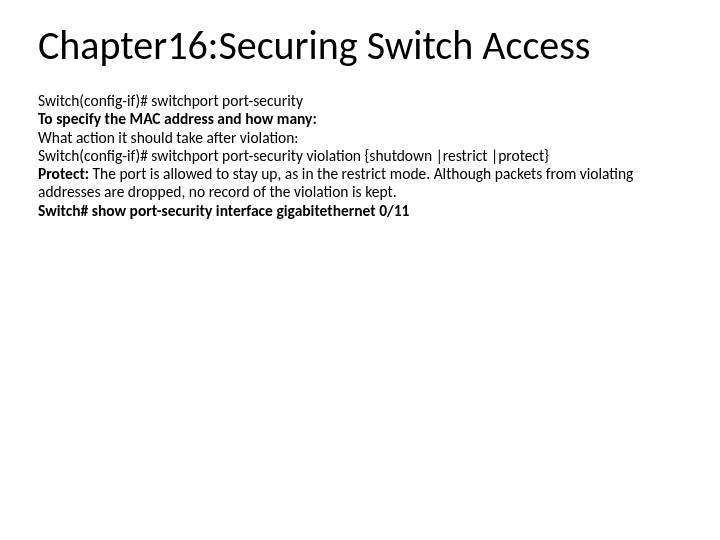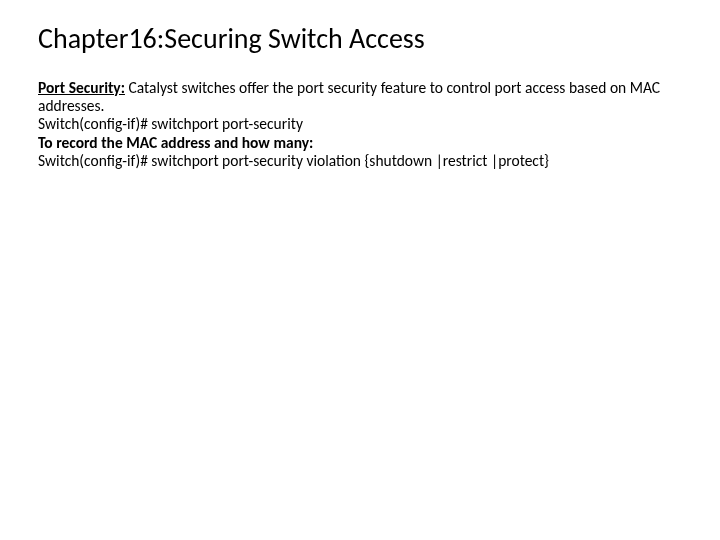--- a/index.html
+++ b/index.html
@@ -11,21 +11,21 @@
     font-family: Calibri, "Segoe UI", Arial, sans-serif;
     color: #000;
   }
   .slide {
     box-sizing: border-box;
     width: 720px;
     height: 540px;
     padding: 18px 38px 20px 38px;
   }
   .title {
-    font-size: 28px;
+    font-size: 40px;
     font-weight: 400;
     letter-spacing: 0px;
     margin: 6px 0 24px 0;
     line-height: 1.1;
   }
   .body {
     font-size: 15.5px;
     line-height: 1.18;
     letter-spacing: 0px;
   }
@@ -34,18 +34,20 @@
   }
   .b { font-weight: 700; }
   .u { text-decoration: underline; }
 </style>
 </head>
 <body>
 
 <div class="slide">
   <div class="title">Chapter16:Securing Switch Access</div>
   <div class="body">
-    <p><span class="b u">Port Security:</span><span> Catalyst switches offer the port security feature to control port access based on MAC addresses.</span></p>
     <p>Switch(config-if)# switchport port-security</p>
-    <p class="b">To record the MAC address and how many:</p>
+    <p class="b">To specify the MAC address and how many:</p>
+    <p>What action it should take after violation:</p>
     <p>Switch(config-if)# switchport port-security violation {shutdown |restrict |protect}</p>
+    <p><span class="b">Protect:</span><span> The port is allowed to stay up, as in the restrict mode. Although packets from violating addresses are dropped, no record of the violation is kept.</span></p>
+    <p class="b">Switch# show port-security interface gigabitethernet 0/11</p>
   </div>
 </div>
 
 </body></html>

